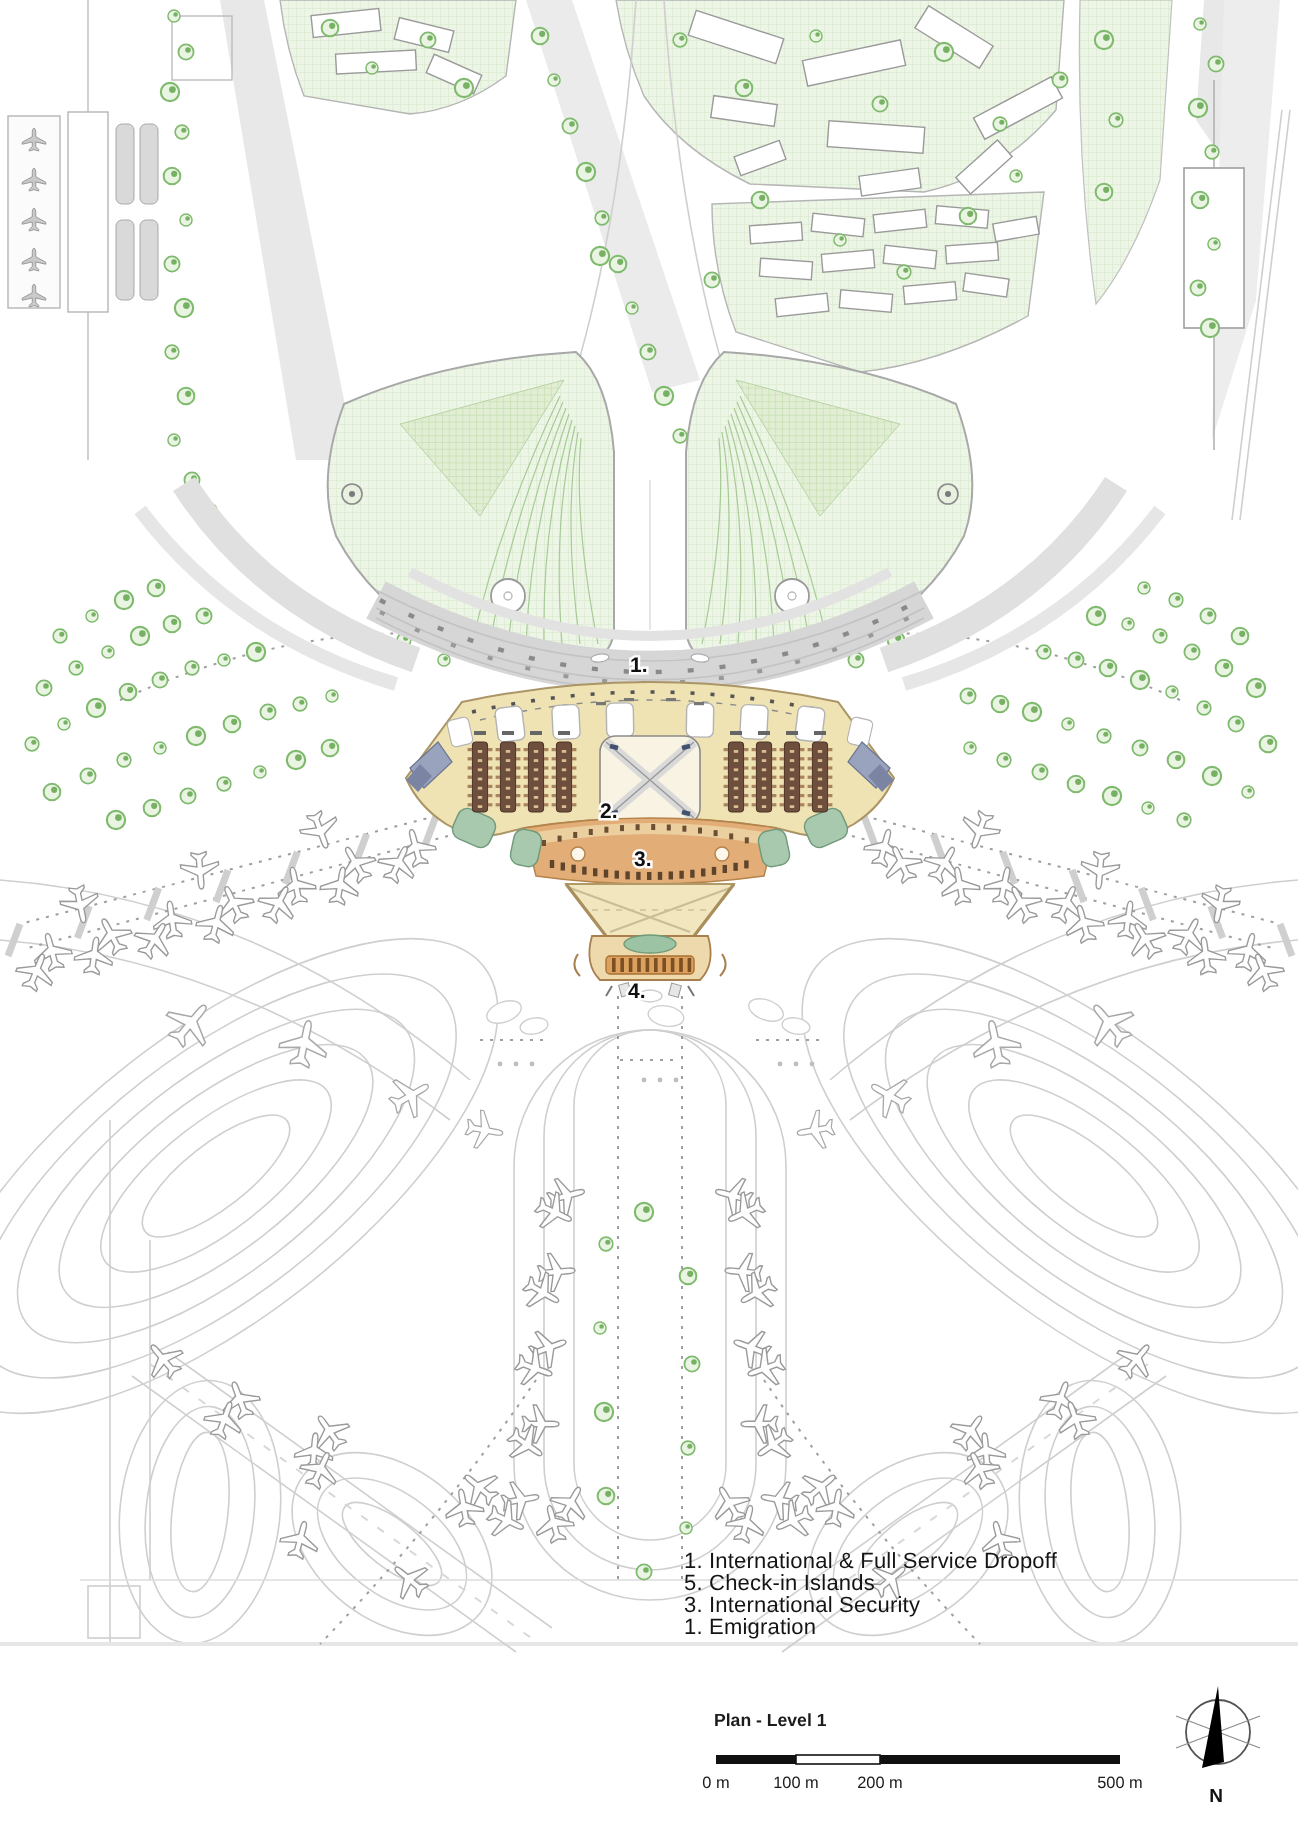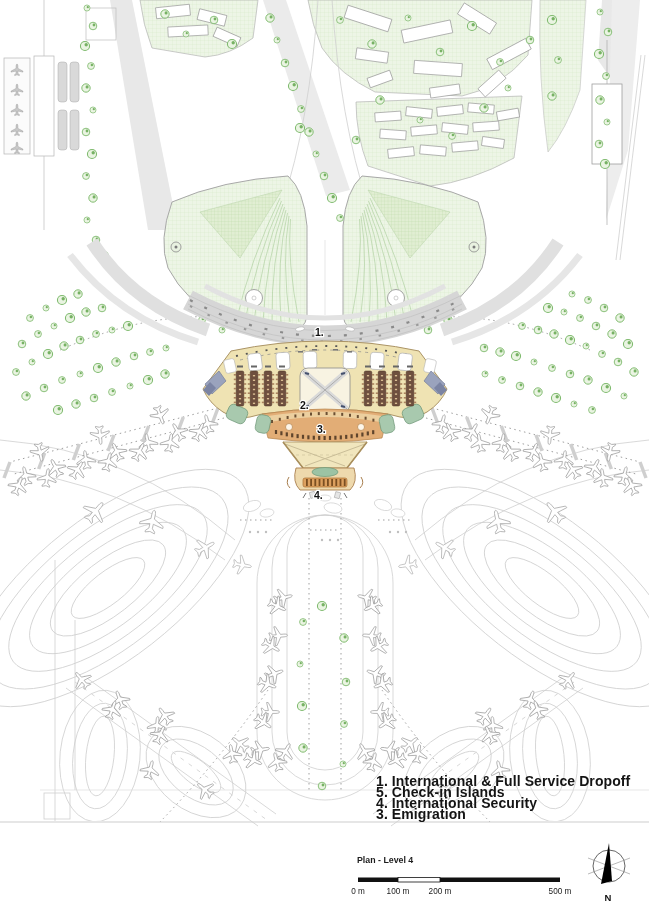--- a/index.html
+++ b/index.html
@@ -1,19 +1,19 @@
 <!DOCTYPE html>
 <html><head>
 <meta charset="utf-8">
 <style>
   html,body{margin:0;padding:0;background:#fff;}
   .stage{position:relative;width:649px;height:913px;background:#fff;overflow:hidden;
          font-family:"Liberation Sans",sans-serif;}
   .stage svg{position:absolute;left:0;top:0;}
-  .legend{position:absolute;left:376px;top:776px;font-size:14px;font-weight:700;
+  .legend{position:absolute;left:342px;top:776px;font-size:11px;font-weight:400;
           color:#141414;line-height:10.9px;letter-spacing:.1px;}
   .caption{position:absolute;left:357px;top:855px;font-size:8.8px;font-weight:600;color:#1c1c1c;}
   
   .ring{fill:none;stroke:#cfcfcf;stroke-width:.8;}
   .thin{fill:none;stroke:#cfcfcf;stroke-width:.8;}
   .fthin{fill:none;stroke:#dcdcdc;stroke-width:.7;}
   .dot{fill:none;stroke:#9f9f9f;stroke-width:1;stroke-dasharray:1.5 3.5;}
   .bldg{fill:#ffffff;stroke:#9a9a9a;stroke-width:.7;}
   .plane{stroke:#9a9a9a;stroke-width:.7;fill:#fff;fill-opacity:.92;}
   .plane.big{stroke:#a8a8a8;stroke-width:.6;}
@@ -1233,17 +1233,17 @@
     <line x1="588" y1="858" x2="630" y2="874" stroke="#8a8a8a" stroke-width=".6"></line>
     <line x1="588" y1="874" x2="630" y2="858" stroke="#8a8a8a" stroke-width=".6"></line>
     <polygon points="609,843 601,884 612,881" fill="#000"></polygon>
     <text class="ntxt" x="608" y="901" text-anchor="middle">N</text>
   </g>
 </svg>
 
 <div class="legend">
   <div>1. International &amp; Full Service Dropoff</div>
   <div>5. Check-in Islands</div>
-  <div>4. International Security</div>
-  <div>3. Emigration</div>
+  <div>3. International Security</div>
+  <div>1. Emigration</div>
 </div>
-<div class="caption">Plan - Level 4</div>
+<div class="caption">Plan - Level 1</div>
 </div>
 
 </body></html>

